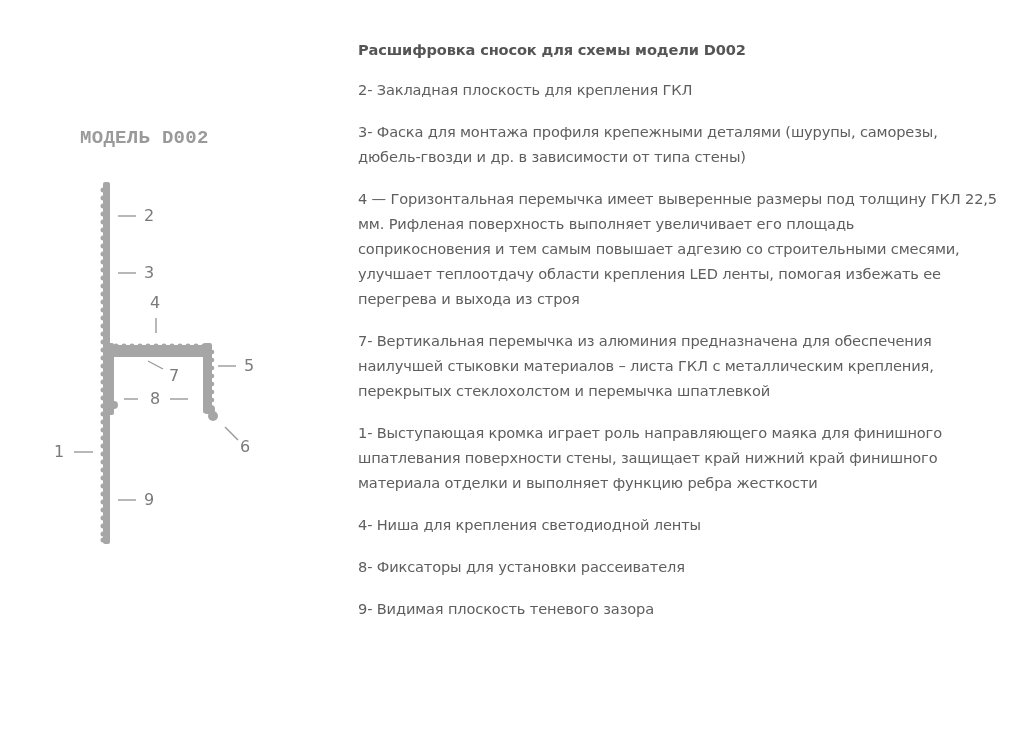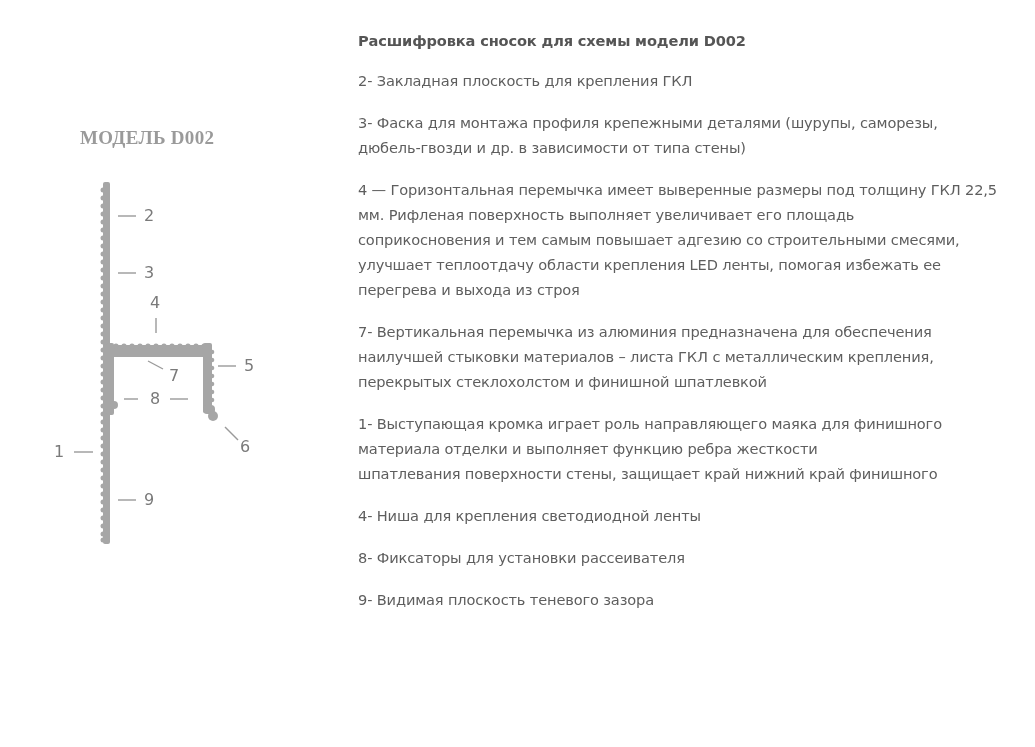--- a/index.html
+++ b/index.html
@@ -4,33 +4,33 @@
 <style>
   html, body { margin: 0; padding: 0; background: #ffffff; }
   body {
     width: 1035px; height: 747px; position: relative; overflow: hidden;
     font-family: "DejaVu Sans", "Liberation Sans", sans-serif;
     color: #5f5f5f;
   }
   .model-title {
     position: absolute; left: 80px; top: 127px;
     font-size: 19px; font-weight: bold; color: #9a9a9a; letter-spacing: 0.3px;
-    font-family: Liberation Serif, serif;
+    font-family: Liberation Mono, monospace;
   }
   .diagram { position: absolute; left: 0; top: 0; width: 340px; height: 747px; }
   .callout {
     position: absolute; font-size: 16px; color: #7a7a7a;
     font-family: "DejaVu Sans", sans-serif;
   }
   .text-col {
     position: absolute; left: 358px; top: 22px; width: 660px;
     font-size: 14.6px; line-height: 25px; color: #5e5e5e;
     letter-spacing: -0.15px;
   }
-  .heading { font-weight: bold; color: #555555; margin: 8px 0 16px 0; font-size: 14.6px; line-height: 22px; }
+  .heading { font-weight: bold; color: #555555; margin: 17px 0 16px 0; font-size: 14.6px; line-height: 22px; }
   .item { margin: 0 0 17px 0; }
   .line { display: block; white-space: nowrap; }
 </style>
 </head>
 <body>
 
 <div class="model-title">МОДЕЛЬ D002</div>
 
 <svg class="diagram" width="340" height="747" viewBox="0 0 340 747">
   <defs>
@@ -161,26 +161,26 @@
   <div class="item">
     <span class="line">4 — Горизонтальная перемычка имеет выверенные размеры под толщину ГКЛ 22,5</span>
     <span class="line">мм. Рифленая поверхность выполняет увеличивает его площадь</span>
     <span class="line">соприкосновения и тем самым повышает адгезию со строительными смесями,</span>
     <span class="line">улучшает теплоотдачу области крепления LED ленты, помогая избежать ее</span>
     <span class="line">перегрева и выхода из строя</span>
   </div>
   <div class="item">
     <span class="line">7- Вертикальная перемычка из алюминия предназначена для обеспечения</span>
     <span class="line">наилучшей стыковки материалов – листа ГКЛ с металлическим крепления,</span>
-    <span class="line">перекрытых стеклохолстом и финишной шпатлевкой</span>
+    <span class="line">перекрытых стеклохолстом и перемычка шпатлевкой</span>
   </div>
   <div class="item">
     <span class="line">1- Выступающая кромка играет роль направляющего маяка для финишного</span>
+    <span class="line">шпатлевания поверхности стены, защищает край нижний край финишного</span>
     <span class="line">материала отделки и выполняет функцию ребра жесткости</span>
-    <span class="line">шпатлевания поверхности стены, защищает край нижний край финишного</span>
   </div>
   <div class="item">
     <span class="line">4- Ниша для крепления светодиодной ленты</span>
   </div>
   <div class="item">
     <span class="line">8- Фиксаторы для установки рассеивателя</span>
   </div>
   <div class="item">
     <span class="line">9- Видимая плоскость теневого зазора</span>
   </div>

